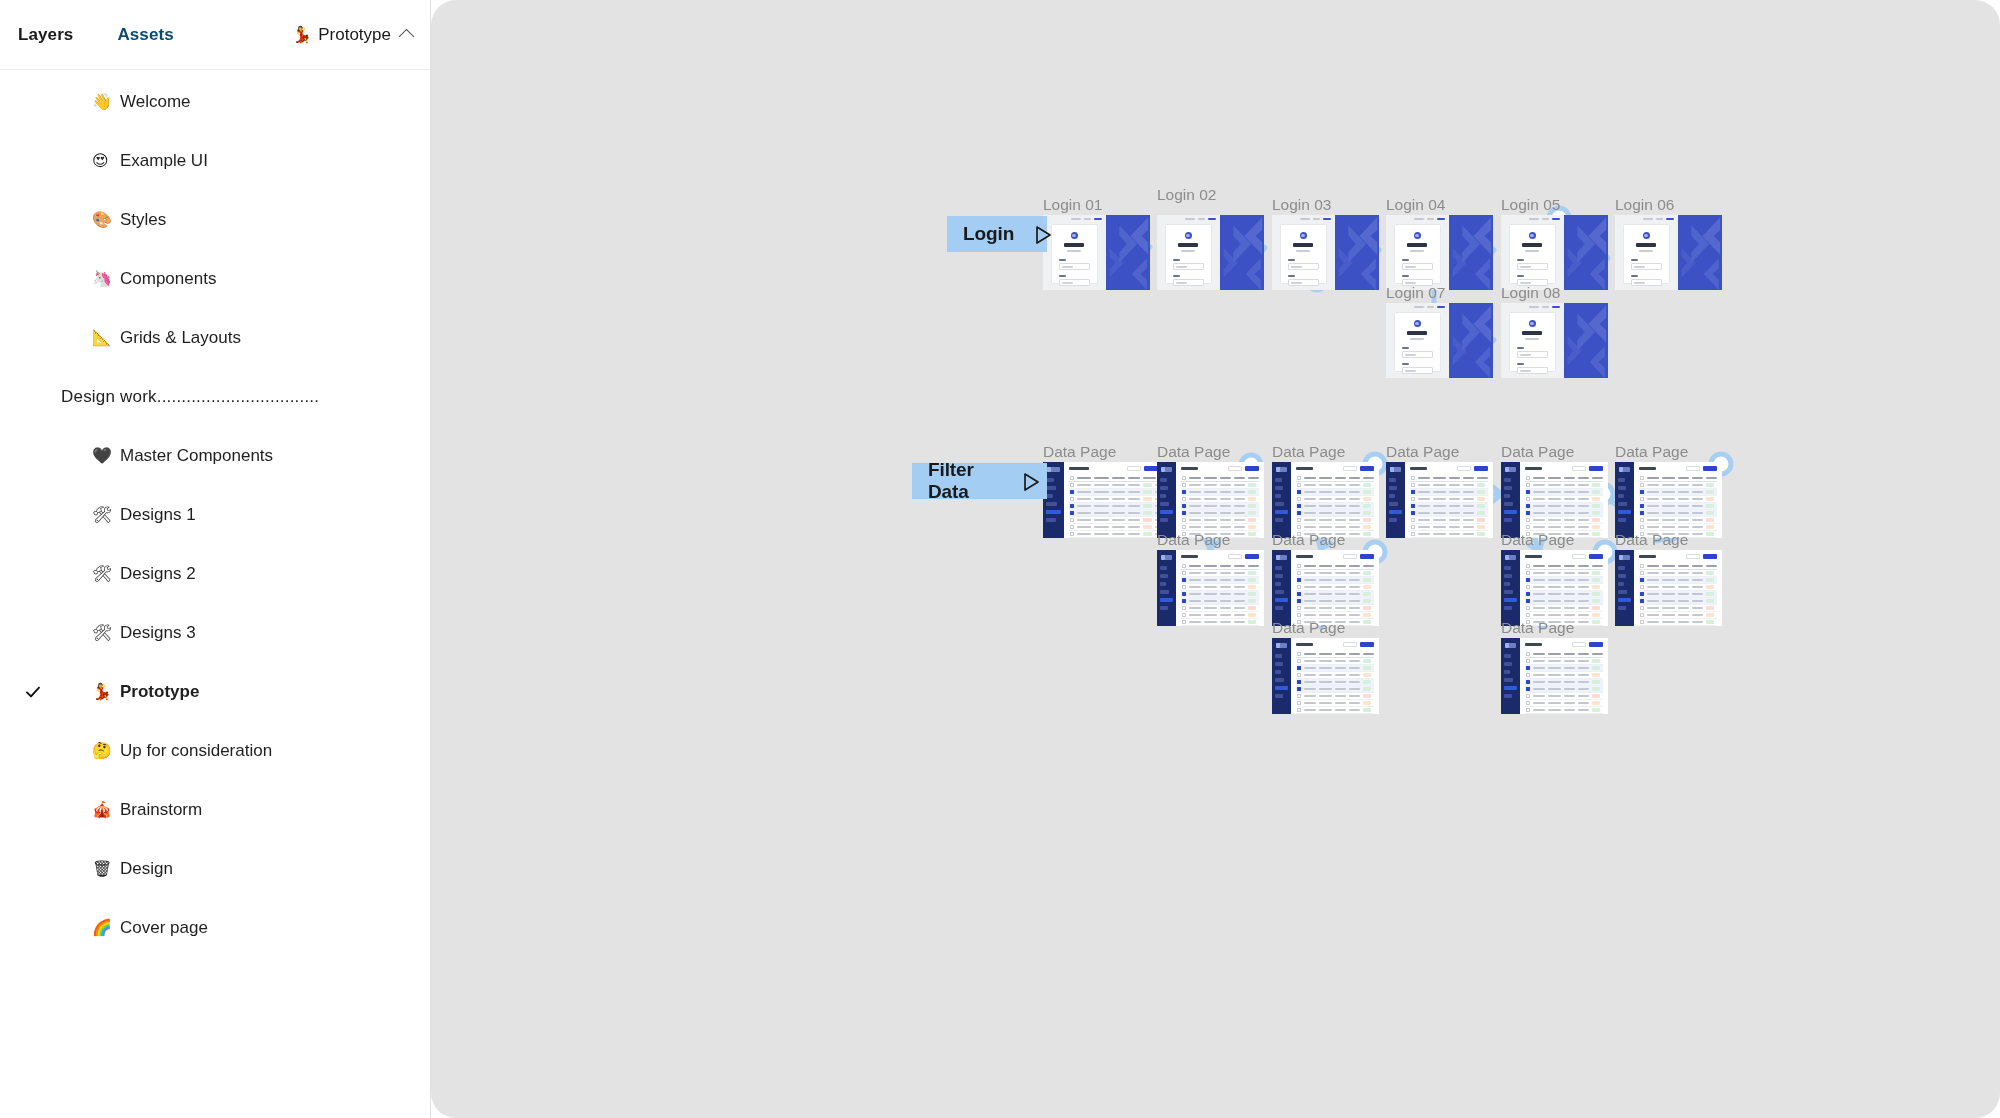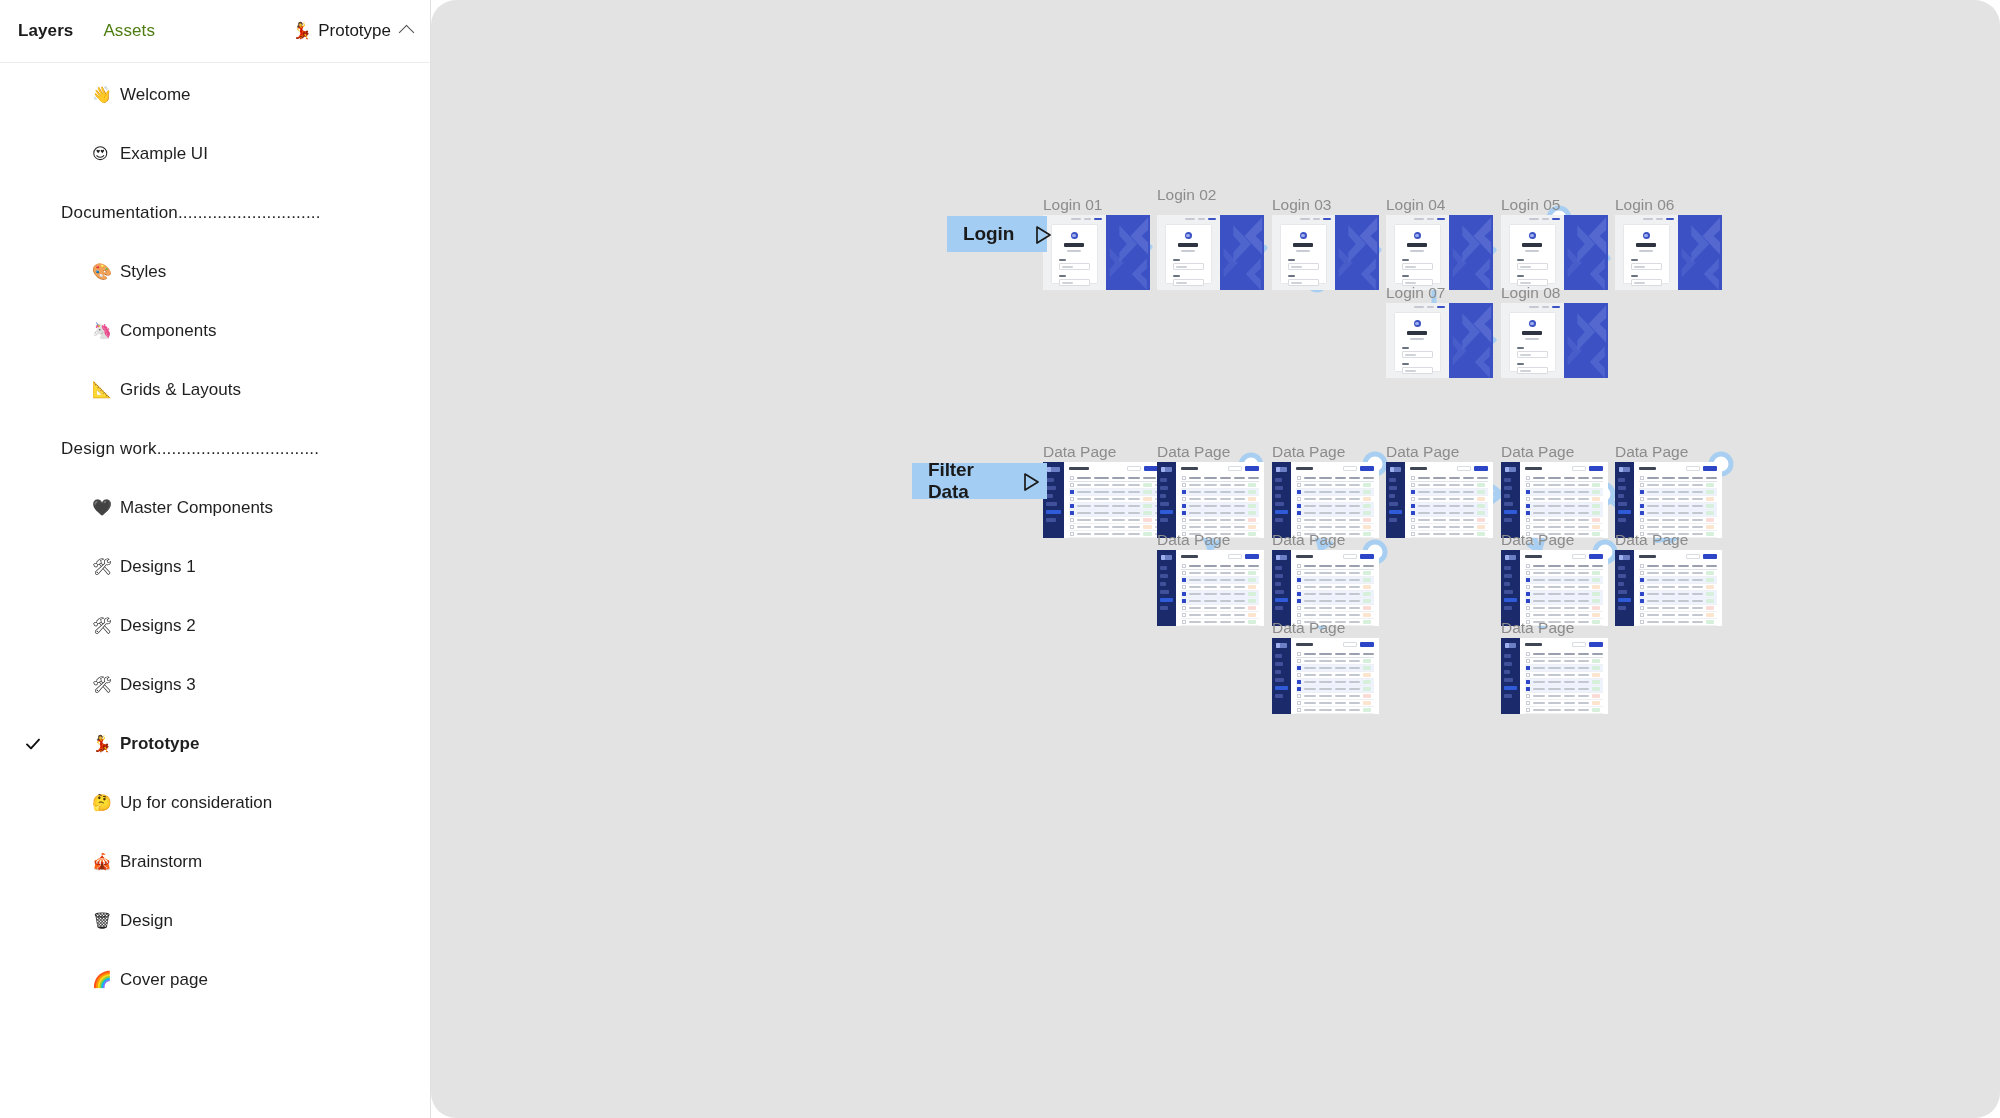--- a/index.html
+++ b/index.html
@@ -14,31 +14,31 @@
 
   
   .sidebar {
     position: relative;
     width: 431px; height: 1118px;
     background: #ffffff;
     border-right: 1px solid #e0e0e0;
     flex: 0 0 431px;
   }
   .sb-header {
-    height: 63px;
+    height: 70px;
     display: flex; align-items: center;
     padding: 0 18px 0 16px;
     border-bottom: 1px solid #ededed;
   }
   .tab {
     font-size: 17px; font-weight: 700; color: #1a1a1a;
     letter-spacing: 0.1px;
     cursor: pointer; padding: 4px 2px;
   }
-  .tab.inactive { color: #4d7c0f; font-weight: 400; margin-left: 26px; }
+  .tab.inactive { color: #0c4a6e; font-weight: 700; margin-left: 40px; }
   .proto-select {
     margin-left: auto;
     display: flex; align-items: center; gap: 6px;
     font-size: 17px; color: #1a1a1a; cursor: pointer;
   }
   .proto-emoji { font-size: 16px; line-height: 1; }
   .chev-up {
     width: 11px; height: 11px; display: inline-block;
     border-left: 1.6px solid #4d4d4d; border-top: 1.6px solid #4d4d4d;
     transform: rotate(45deg);
@@ -250,21 +250,20 @@
 
     <div class="page-list">
         <div class="page-item">
           <span class="pg-emoji">👋</span>
           <span class="pg-label">Welcome</span>
         </div>
         <div class="page-item">
           <span class="pg-emoji">😍</span>
           <span class="pg-label">Example UI</span>
         </div>
-        <div class="section-head">Documentation.............................</div>
         <div class="page-item">
           <span class="pg-emoji">🎨</span>
           <span class="pg-label">Styles</span>
         </div>
         <div class="page-item">
           <span class="pg-emoji">🦄</span>
           <span class="pg-label">Components</span>
         </div>
         <div class="page-item">
           <span class="pg-emoji">📐</span>

